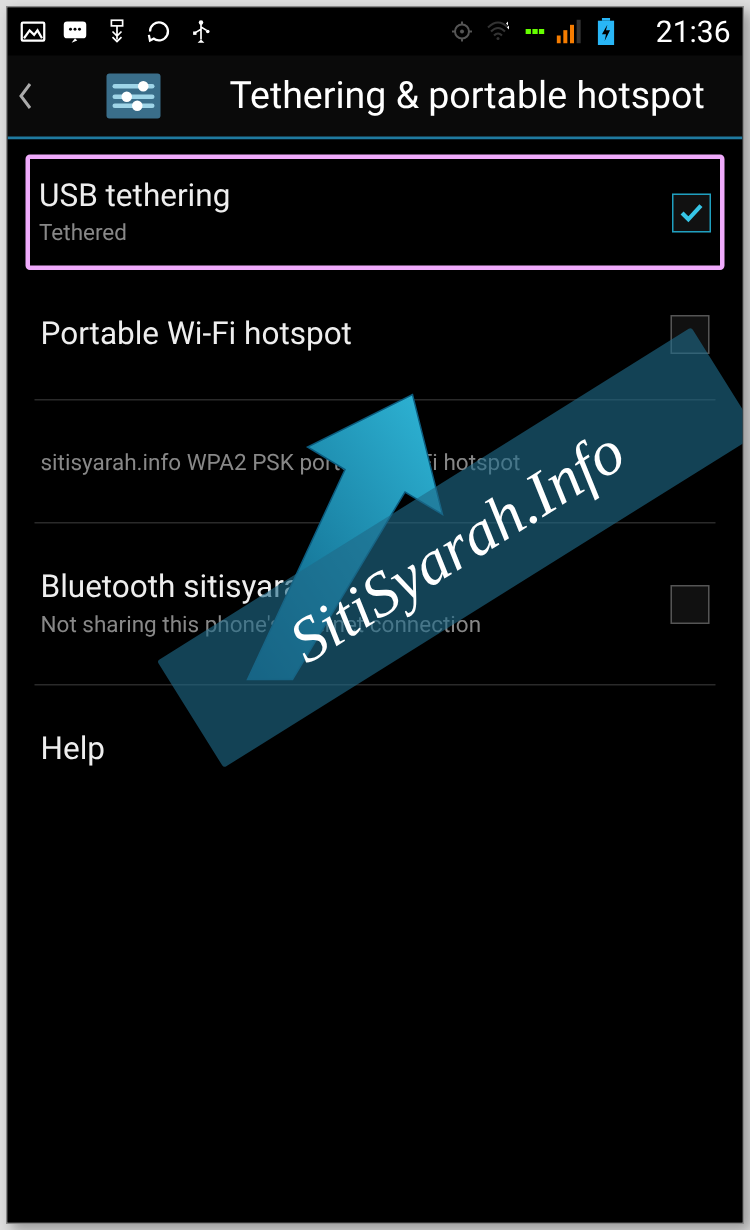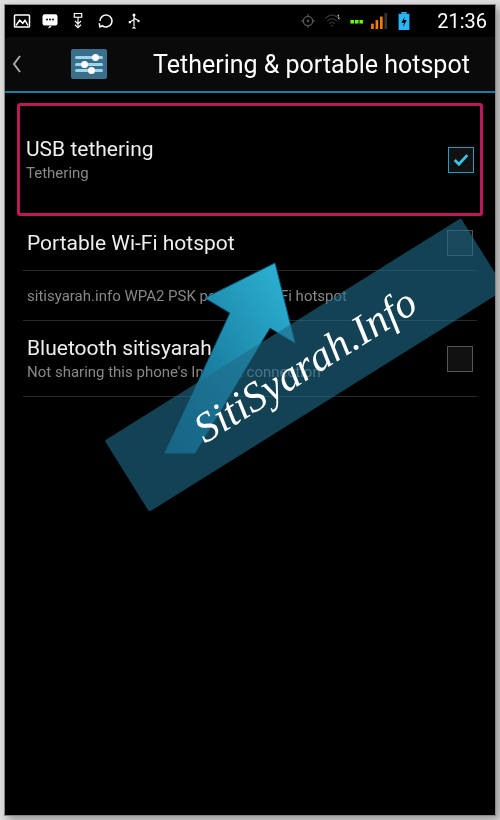--- a/index.html
+++ b/index.html
@@ -58,41 +58,41 @@
   .slider-row { height: 3px; background: #9fd5e8; border-radius:2px; position:relative; }
   .slider-row::after { content:""; position:absolute; top:-2px; width:7px; height:7px; background:#fff; border-radius:50%; }
   .slider-row.r1::after{ left:60%; }
   .slider-row.r2::after{ left:20%; }
   .slider-row.r3::after{ left:45%; }
   .header-title { font-size: 25px; font-weight: 400; color:#fff; }
   
   .list { flex:1; padding: 10px 18px 0 18px; background:#000; color:#fff; position:relative; }
   .item {
     display:flex; align-items:center;
-    padding: 14px 4px;
+    padding: 30px 4px;
     border-bottom: 1px solid #2a2a2a;
     position: relative;
   }
   .item.noborder { border-bottom: none; }
   .item-text { flex:1; }
   .item-title { font-size: 21px; color:#eee; line-height:1.25; }
   .item-sub { font-size: 15px; color:#888; margin-top:2px; line-height:1.25; }
   .cb {
     width: 26px; height: 26px;
     border: 1px solid #555;
     background: #111;
     display:flex; align-items:center; justify-content:center;
     margin-left: 10px;
   }
   .cb.checked { border-color:#1f9fbf; }
   .check { width:18px; height:14px; }
   .highlight {
-    border: 3px solid #be185d;
+    border: 3px solid #f0abfc;
     border-radius: 3px;
-    padding: 30px 6px;
+    padding: 12px 6px;
     margin: 0 -6px;
   }
   
   .arrow-wrap {
     position:absolute;
     left: 120px; top: 150px;
     width: 220px; height: 220px;
     pointer-events:none;
   }
   .watermark {
@@ -206,21 +206,21 @@
       <span class="slider-row r3"></span>
     </span>
     <span class="header-title">Tethering &amp; portable hotspot</span>
   </div>
 
   <div class="list">
 
     <div class="item highlight">
       <div class="item-text">
         <div class="item-title">USB tethering</div>
-        <div class="item-sub">Tethering</div>
+        <div class="item-sub">Tethered</div>
       </div>
       <div class="cb checked">
         <svg class="check" viewBox="0 0 24 20">
             <polyline points="3,10 9,16 21,3" fill="none" stroke="#36c5e6" stroke-width="4"></polyline>
           </svg>
       </div>
     </div>
 
     <div class="item">
       <div class="item-text">
@@ -236,20 +236,25 @@
     </div>
 
     <div class="item">
       <div class="item-text">
         <div class="item-title">Bluetooth sitisyarah</div>
         <div class="item-sub">Not sharing this phone's Internet connection</div>
       </div>
       <div class="cb"></div>
     </div>
 
+    <div class="item noborder">
+      <div class="item-text">
+        <div class="item-title">Help</div>
+      </div>
+    </div>
 
     <div class="arrow-wrap">
       <svg viewBox="0 0 220 220" width="220" height="220">
         <defs>
           <linearGradient id="ag" x1="0" y1="1" x2="1" y2="0">
             <stop offset="0" stop-color="#0b5b7e"></stop>
             <stop offset="1" stop-color="#2fb7d8"></stop>
           </linearGradient>
         </defs>
         <polygon points="40,210 70,210 145,85 170,100 150,20 80,55 105,70" fill="url(#ag)" stroke="#0b5b7e" stroke-width="1"></polygon>

